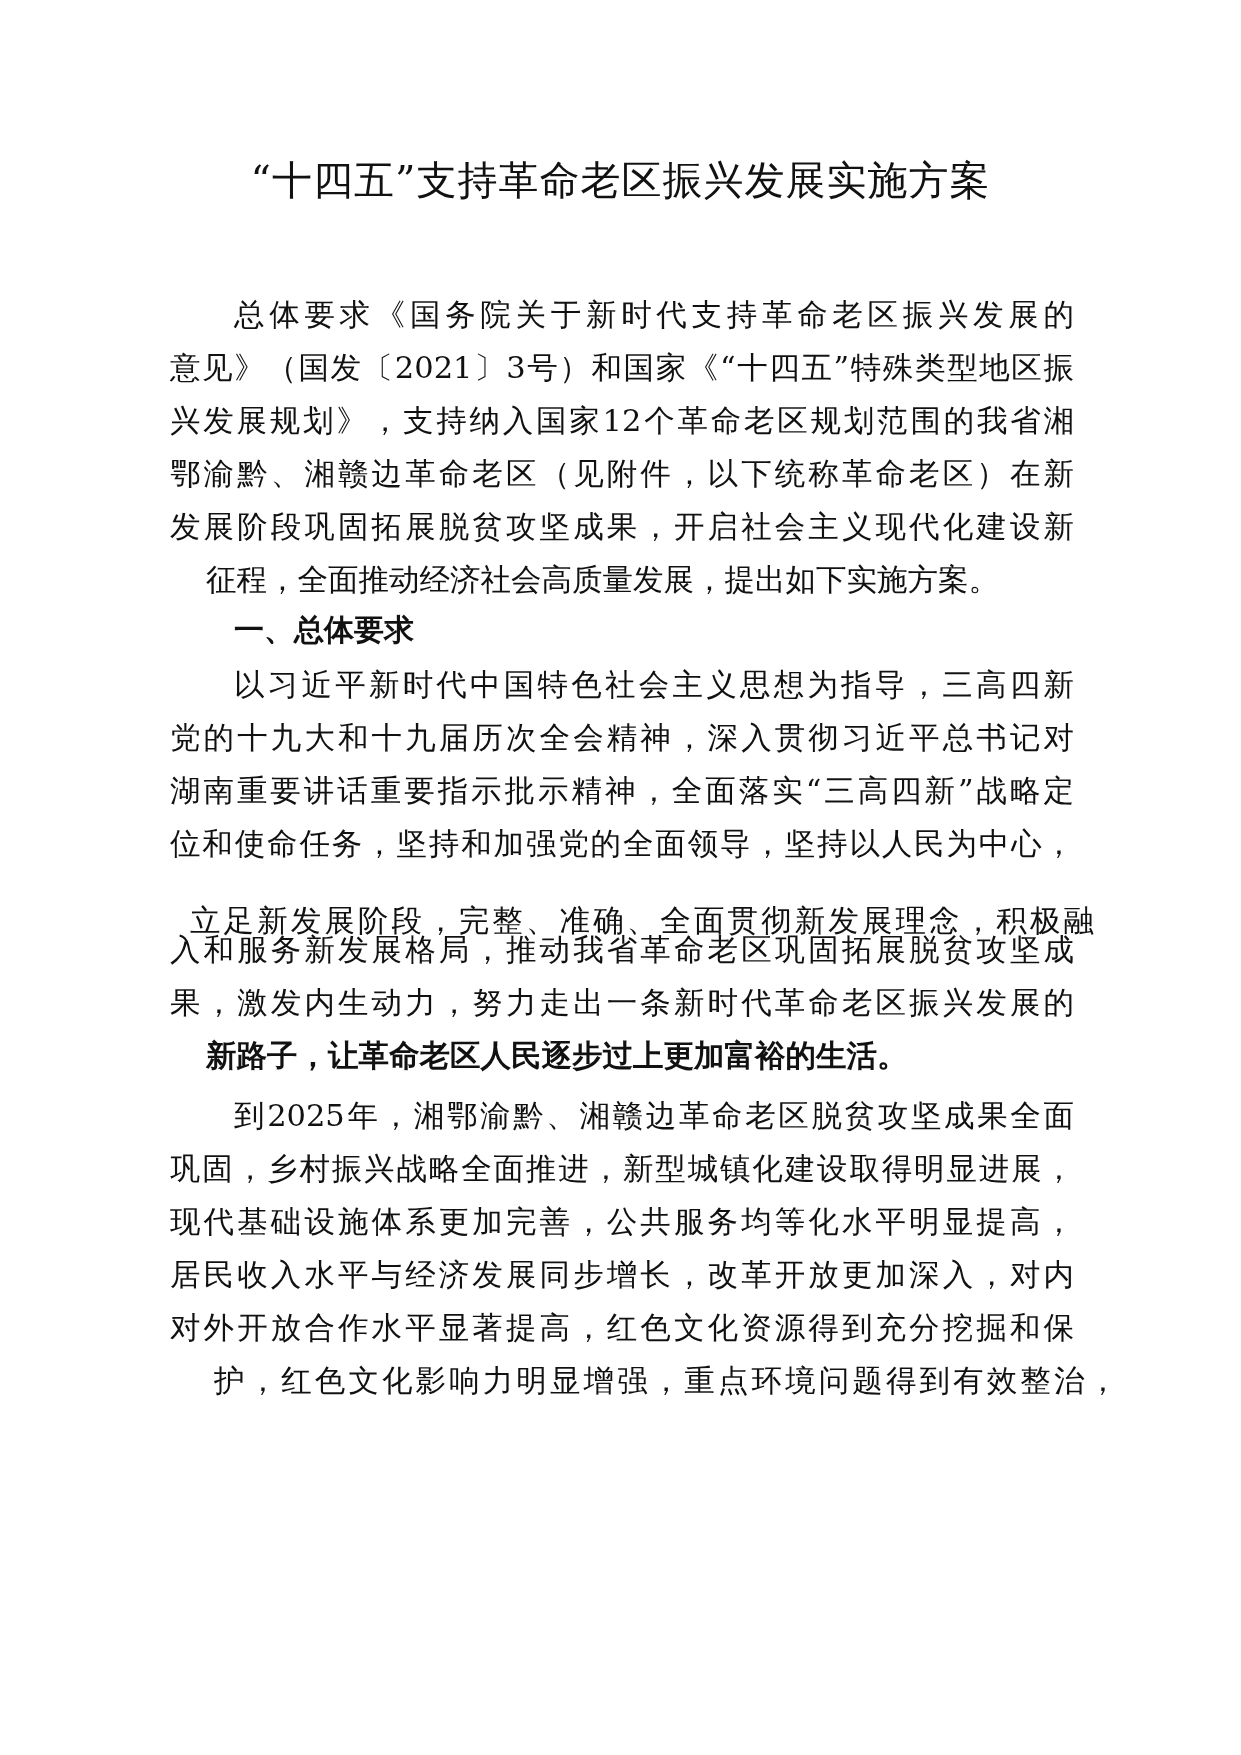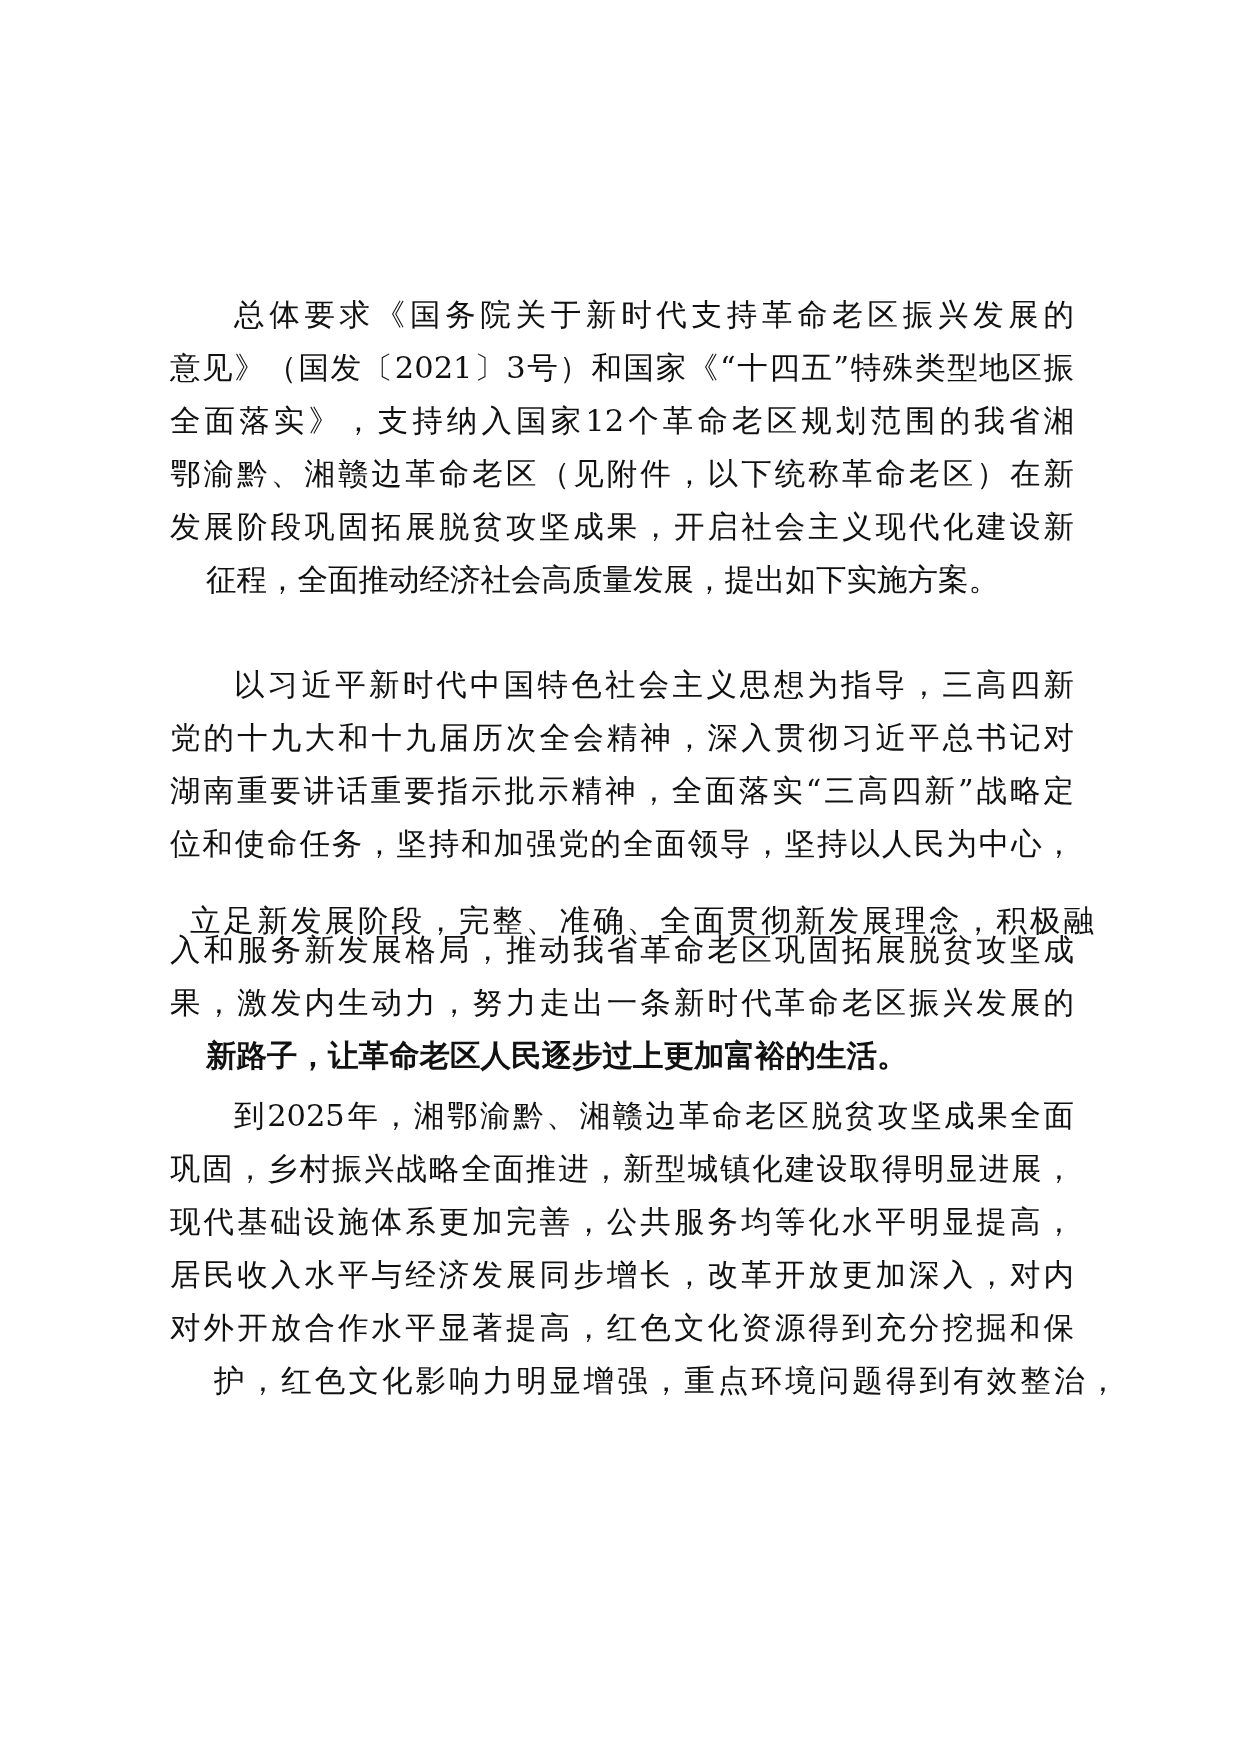--- a/index.html
+++ b/index.html
@@ -60,30 +60,32 @@
       font-family: "DejaVu Sans", "Liberation Sans", sans-serif;
       white-space: nowrap;
       margin: 0;
     }
   </style>
 </head>
 <body>
 
 <div class="page">
 
+  <h1 class="title">“十四五”支持革命老区振兴发展实施方案</h1>
 
   <div>
     <div class="line indent" style="top:288px;">总体要求《国务院关于新时代支持革命老区振兴发展的</div>
     <div class="line" style="top:341px;">意见》（国发〔2021〕3号）和国家《“十四五”特殊类型地区振</div>
-    <div class="line" style="top:394px;">全面落实》，支持纳入国家12个革命老区规划范围的我省湘</div>
+    <div class="line" style="top:394px;">兴发展规划》，支持纳入国家12个革命老区规划范围的我省湘</div>
     <div class="line" style="top:447px;">鄂渝黔、湘赣边革命老区（见附件，以下统称革命老区）在新</div>
     <div class="line" style="top:500px;">发展阶段巩固拓展脱贫攻坚成果，开启社会主义现代化建设新</div>
     <div class="line last" style="top:553px;">征程，全面推动经济社会高质量发展，提出如下实施方案。</div>
   </div>
 
+  <h2 class="heading" style="top:603px;">一、总体要求</h2>
 
   <div>
     <div class="line indent" style="top:658px;">以习近平新时代中国特色社会主义思想为指导，三高四新</div>
     <div class="line" style="top:711px;">党的十九大和十九届历次全会精神，深入贯彻习近平总书记对</div>
     <div class="line" style="top:764px;">湖南重要讲话重要指示批示精神，全面落实“三高四新”战略定</div>
     <div class="line" style="top:817px;">位和使命任务，坚持和加强党的全面领导，坚持以人民为中心，</div>
     <div class="line" style="top:894px;margin-left:20px;">立足新发展阶段，完整、准确、全面贯彻新发展理念，积极融</div>
     <div class="line" style="top:923px;">入和服务新发展格局，推动我省革命老区巩固拓展脱贫攻坚成</div>
     <div class="line" style="top:976px;">果，激发内生动力，努力走出一条新时代革命老区振兴发展的</div>
     <div class="line last" style="top:1029px;font-weight:bold;">新路子，让革命老区人民逐步过上更加富裕的生活。</div>

